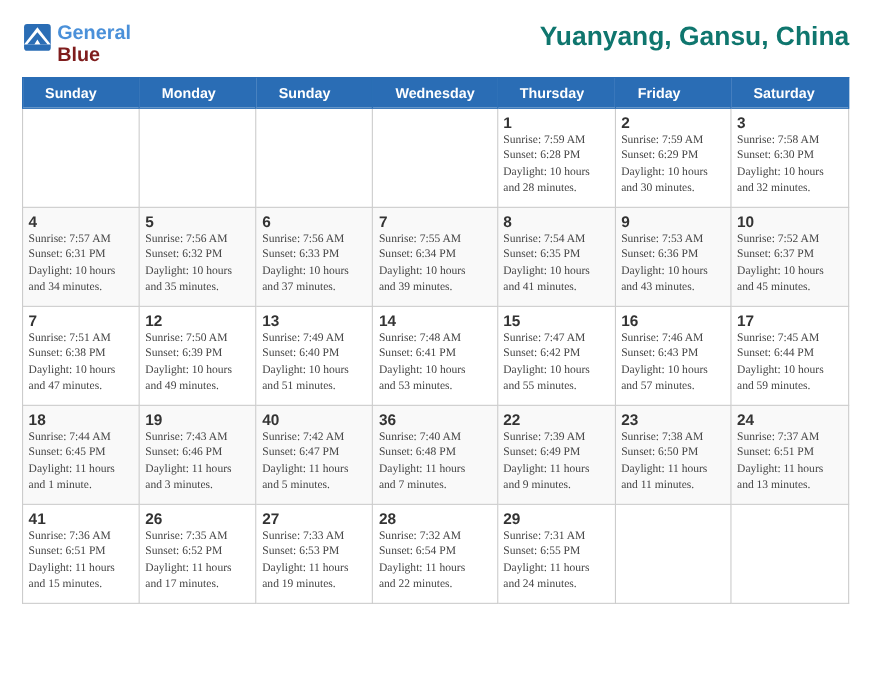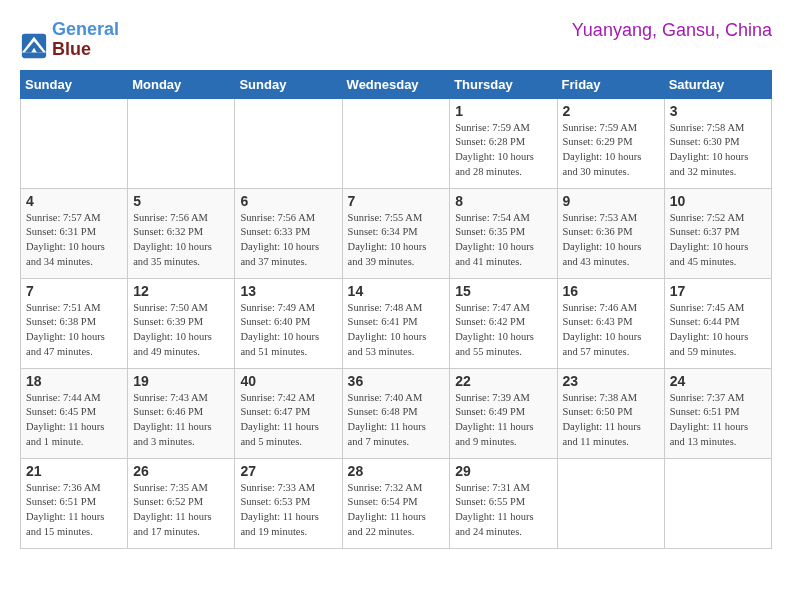--- a/index.html
+++ b/index.html
@@ -11,21 +11,21 @@
       padding: 20px;
     }
     .header {
       display: flex;
       justify-content: space-between;
       align-items: flex-start;
       margin-bottom: 10px;
     }
     .logo {
       display: flex;
-      align-items: flex-end;
+      align-items: flex-start;
       gap: 4px;
     }
     .logo-text {
       font-size: 18px;
       font-weight: bold;
       color: #333;
       line-height: 1.1;
     }
     .logo-text span {
       color: #4a90d9;
@@ -36,33 +36,33 @@
     }
     .title-block {
       text-align: right;
     }
     .title-block h1 {
       font-size: 32px;
       font-weight: bold;
       color: #333;
     }
     .title-block h2 {
-      font-size: 18px;
-      color: #a21caf;
-      font-weight: normal;
+      font-size: 24px;
+      color: #0f766e;
+      font-weight: bold;
     }
     .calendar {
       width: 100%;
       border-collapse: collapse;
       font-size: 11px;
     }
     .calendar thead tr th {
       background-color: #2a6db5;
       color: #fff;
-      padding: 6px 4px;
+      padding: 6px 20px;
       text-align: left;
       font-size: 13px;
       font-weight: bold;
       border: 1px solid #2a6db5;
     }
     .calendar tbody tr td {
       border: 1px solid #ccc;
       vertical-align: top;
       padding: 4px 5px;
       width: 108px;
@@ -230,21 +230,21 @@
           <div class="day-number">23</div>
           <div class="day-info">Sunrise: 7:38 AM<br>Sunset: 6:50 PM<br>Daylight: 11 hours<br>and 11 minutes.</div>
         </td>
         <td>
           <div class="day-number">24</div>
           <div class="day-info">Sunrise: 7:37 AM<br>Sunset: 6:51 PM<br>Daylight: 11 hours<br>and 13 minutes.</div>
         </td>
       </tr>
       <tr>
         <td>
-          <div class="day-number">21</div>
+          <div class="day-number">41</div>
           <div class="day-info">Sunrise: 7:36 AM<br>Sunset: 6:51 PM<br>Daylight: 11 hours<br>and 15 minutes.</div>
         </td>
         <td>
           <div class="day-number">26</div>
           <div class="day-info">Sunrise: 7:35 AM<br>Sunset: 6:52 PM<br>Daylight: 11 hours<br>and 17 minutes.</div>
         </td>
         <td>
           <div class="day-number">27</div>
           <div class="day-info">Sunrise: 7:33 AM<br>Sunset: 6:53 PM<br>Daylight: 11 hours<br>and 19 minutes.</div>
         </td>

